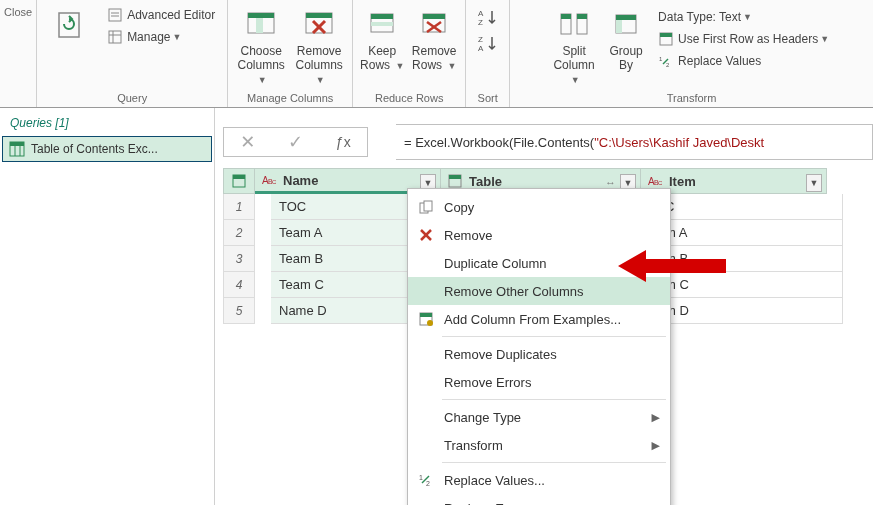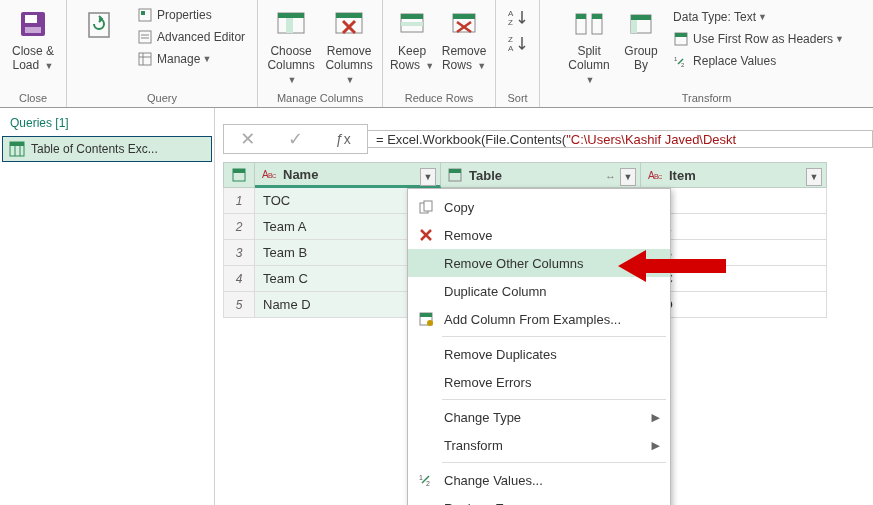--- a/index.html
+++ b/index.html
@@ -15,49 +15,49 @@
   .big-btn .icon-wrap { width:36px; height:36px; display:flex; align-items:center; justify-content:center; }
   .big-btn .lbl { text-align:center; font-size:12px; line-height:14px; color:#444; margin-top:2px; }
   .small-stack { display:flex; flex-direction:column; padding:2px 4px; }
   .small-btn { display:flex; align-items:center; height:22px; padding:0 4px; cursor:default; font-size:12px; color:#444; }
   .small-btn .si { width:16px; height:16px; margin-right:4px; display:flex; align-items:center; justify-content:center; }
   .chev { font-size:9px; color:#666; margin-left:2px; }
 
   
   .body-area { display:flex; height:calc(505px - 108px); }
   .queries-pane { width:215px; border-right:1px solid #d0d0d0; padding:6px 2px; }
-  .queries-title { color:#117a65; font-size:12px; padding:2px 8px 6px 8px; }
+  .queries-title { color:#117a65; font-size:12px; padding:2px 8px 6px 8px;font-style:italic; }
   .query-item { display:flex; align-items:center; background:#d5ecdf; border:1px solid #0c4a6e; padding:4px 6px; font-size:12px; color:#333; }
   .query-item .qi-icon { width:16px; height:16px; margin-right:6px; }
 
   .editor-area { flex:1; position:relative; padding-top:16px; }
   .formula-row { display:flex; align-items:center; margin:0 0 8px 8px; }
   .fx-box { width:145px; height:30px; border:1px solid #c0c0c0; display:flex; align-items:center; justify-content:space-around; background:#fff; }
   .fx-cancel { color:#aaa; font-size:18px; }
   .fx-check { color:#aaa; font-size:18px; }
   .fx-fx { color:#666; font-size:14px; }
-  .formula-bar { flex:1; height:18px; border:1px solid #c0c0c0; border-left:none; display:flex; align-items:center; padding:0 8px; font-family:Consolas,monospace; font-size:13px; color:#333; overflow:hidden; white-space:nowrap; }
+  .formula-bar { flex:1; height:36px; border:1px solid #c0c0c0; border-left:none; display:flex; align-items:center; padding:0 8px; font-family:Consolas,monospace; font-size:13px; color:#333; overflow:hidden; white-space:nowrap;margin-left:28px; }
   .formula-bar .str { color:#a31515; }
 
   
   .grid { margin-left:8px; }
   .grid-head { display:flex; height:26px; }
   .grid-head .corner { width:32px; border:1px solid #bfcfc7; background:#d5ecdf; display:flex; align-items:center; justify-content:center; }
   .col-head { border:1px solid #bfcfc7; border-left:none; background:#d5ecdf; display:flex; align-items:center; padding:0 6px; font-size:13px; color:#3a3a3a; position:relative; }
   .col-name { width:186px; border-bottom:3px solid #3a9a7a; }
   .col-data { width:200px; }
   .col-item { width:186px; }
   .type-ico { width:16px; height:16px; margin-right:6px; display:flex; align-items:center; justify-content:center; }
   .dd { position:absolute; right:4px; top:5px; width:16px; height:18px; border:1px solid #b0b0b0; display:flex; align-items:center; justify-content:center; background:#f4f4f4; font-size:9px; color:#555; }
   .shuffle { position:absolute; right:24px; top:6px; font-size:11px; color:#7a7a7a; }
 
   .grid-body .row { display:flex; height:26px; }
   .row .rh { width:32px; border:1px solid #dcdcdc; border-top:none; background:#f4f4f4; display:flex; align-items:center; justify-content:center; font-style:italic; color:#666; font-size:12px; }
   .row .cell { border:1px solid #dcdcdc; border-left:none; border-top:none; display:flex; align-items:center; padding:0 8px; font-size:13px; color:#333; }
-  .row .c-name { width:186px; }
+  .row .c-name { width:186px;margin-left:16px; }
   .row .c-data { width:200px; }
   .row .c-item { width:186px; }
 
   
   .row .c-name { background:#eaf5ef; }
 
   
   .ctx-menu { position:absolute; left:407px; top:188px; width:264px; background:#fff; border:1px solid #bcbcbc; box-shadow:2px 2px 6px rgba(0,0,0,0.25); padding:4px 0; z-index:50; }
   .ctx-item { display:flex; align-items:center; height:28px; padding:0 10px 0 8px; font-size:13px; color:#333; cursor:default; position:relative; }
   .ctx-item:hover, .ctx-item.hover { background:#cfe9da; }
@@ -70,56 +70,35 @@
 
   
   svg { display:block; }
 </style>
 </head>
 <body>
 
 <div class="ribbon">
 
   <div class="rgroup">
-    <div class="rgroup-body">
-      <div class="big-btn">
-        <div class="icon-wrap">
-          <svg width="30" height="30">
-              <rect x="3" y="3" width="24" height="24" rx="2" fill="#7e3f98"></rect>
-              <rect x="7" y="6" width="12" height="8" fill="#fff"></rect>
-              <rect x="7" y="18" width="16" height="6" fill="#c9a8d8"></rect>
-            </svg>
-        </div>
-        <div class="lbl"><span>Close &amp;<br>Load</span> <span class="chev">▼</span></div>
-      </div>
-    </div>
     <div class="rgroup-label">Close</div>
   </div>
 
   <div class="rgroup">
     <div class="rgroup-body">
       <div class="big-btn">
         <div class="icon-wrap">
           <svg width="30" height="30">
               <rect x="4" y="4" width="20" height="24" fill="none" stroke="#888" stroke-width="1.5"></rect>
               <path d="M14 10 a5 5 0 1 1 -5 5" fill="none" stroke="#2e8b57" stroke-width="2"></path>
               <path d="M14 7 l3 3 -3 3" fill="none" stroke="#2e8b57" stroke-width="2"></path>
             </svg>
         </div>
       </div>
       <div class="small-stack">
-        <div class="small-btn">
-          <span class="si">
-              <svg width="14" height="14">
-                <rect x="1" y="1" width="12" height="12" fill="none" stroke="#888"></rect>
-                <rect x="3" y="3" width="4" height="4" fill="#2e8b57"></rect>
-              </svg>
-            </span>
-          <span>Properties</span>
-        </div>
         <div class="small-btn">
           <span class="si">
               <svg width="14" height="14">
                 <rect x="1" y="1" width="12" height="12" fill="none" stroke="#888"></rect>
                 <line x1="3" y1="5" x2="11" y2="5" stroke="#888"></line>
                 <line x1="3" y1="8" x2="11" y2="8" stroke="#888"></line>
               </svg>
             </span>
           <span>Advanced Editor</span>
         </div>
@@ -388,27 +367,27 @@
   </div>
   <div class="ctx-item">
     <span class="ci">
         <svg width="14" height="14">
           <line x1="2" y1="2" x2="12" y2="12" stroke="#c0392b" stroke-width="2.5"></line>
           <line x1="12" y1="2" x2="2" y2="12" stroke="#c0392b" stroke-width="2.5"></line>
         </svg>
       </span>
     <span>Remove</span>
   </div>
+  <div class="ctx-item">
+    <span class="ci"></span>
+    <span>Duplicate Column</span>
+  </div>
   <div class="ctx-item hover">
     <span class="ci"></span>
     <span>Remove Other Columns</span>
-  </div>
-  <div class="ctx-item">
-    <span class="ci"></span>
-    <span>Duplicate Column</span>
   </div>
   <div class="ctx-item">
     <span class="ci">
         <svg width="14" height="14">
           <rect x="1" y="1" width="12" height="12" fill="none" stroke="#888"></rect>
           <rect x="1" y="1" width="12" height="4" fill="#2e8b57"></rect>
           <circle cx="11" cy="11" r="3" fill="#c49a00"></circle>
         </svg>
       </span>
     <span>Add Column From Examples...</span>
@@ -435,21 +414,21 @@
   </div>
   <div class="ctx-sep"></div>
   <div class="ctx-item">
     <span class="ci">
         <svg width="14" height="14">
           <text x="0" y="7" font-size="7" fill="#555">1</text>
           <text x="7" y="13" font-size="7" fill="#555">2</text>
           <path d="M3 10 L10 3" stroke="#2e8b57" stroke-width="1.5"></path>
         </svg>
       </span>
-    <span>Change Values...</span>
+    <span>Replace Values...</span>
   </div>
   <div class="ctx-item">
     <span class="ci"></span>
     <span>Replace Errors...</span>
   </div>
 </div>
 
 <div class="red-arrow">
   <svg width="110" height="40">
       <polygon points="0,20 28,4 28,13 108,13 108,27 28,27 28,36" fill="#d40000"></polygon>

